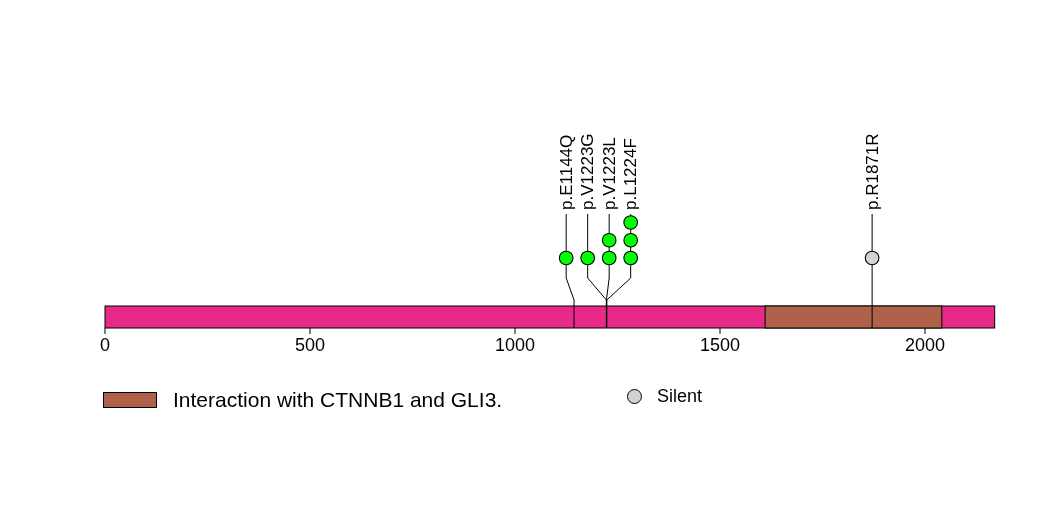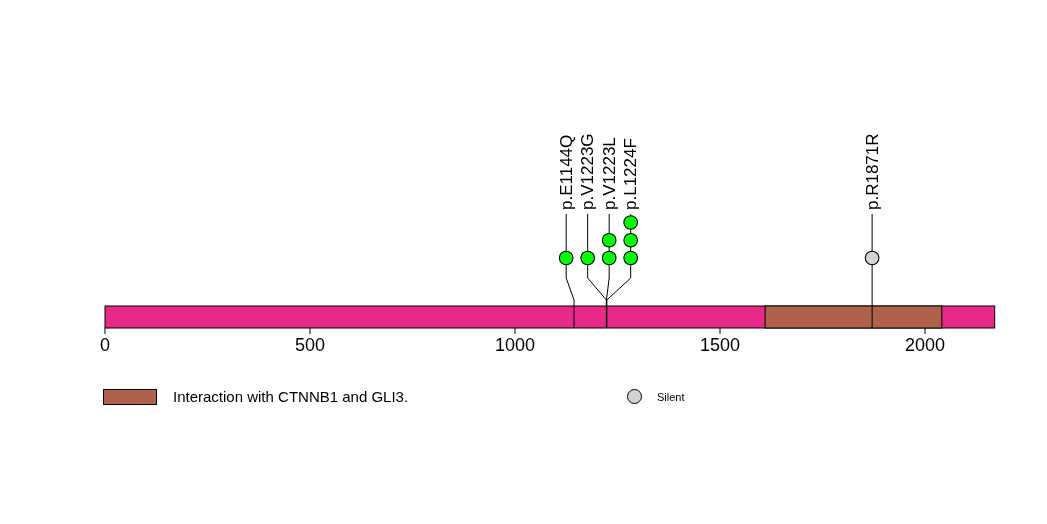--- a/index.html
+++ b/index.html
@@ -20,33 +20,33 @@
     top: 388px;
     display: flex;
     align-items: center;
   }
   .legend-domain .swatch {
     width: 52px;
     height: 14px;
     border: 1px solid #000;
     display: inline-block;
   }
-  .legend-domain .lab { margin-left: 16px; font-size: 15px; color: #000; }
+  .legend-domain .lab { margin-left: 16px; font-size: 21px; color: #000; }
 
   .legend-types { position: absolute; left: 627px; top: 389px; }
   .legend-row { display: flex; align-items: center; height: 15px; margin-bottom: 8px; }
   .legend-row .dot {
     width: 13px;
     height: 13px;
     border-radius: 50%;
     border: 1px solid #000;
     display: inline-block;
     flex: 0 0 auto;
   }
-  .legend-row .lab { margin-left: 15px; font-size: 11px; color: #000; white-space: nowrap; }
+  .legend-row .lab { margin-left: 15px; font-size: 18px; color: #000; white-space: nowrap; }
 </style>
 </head>
 <body>
 
 <div class="canvas">
 
   <svg id="plot" width="1047" height="524" viewBox="0 0 1047 524">
     <g id="bar-layer">
         <rect x="105" y="306" width="889.6999999999999" height="22" fill="#E7298A" stroke="#000" stroke-width="1"></rect>
         <rect x="765.0999999999999" y="306" width="176.71000000000004" height="22" fill="#B06149" stroke="#000" stroke-width="1"></rect>

